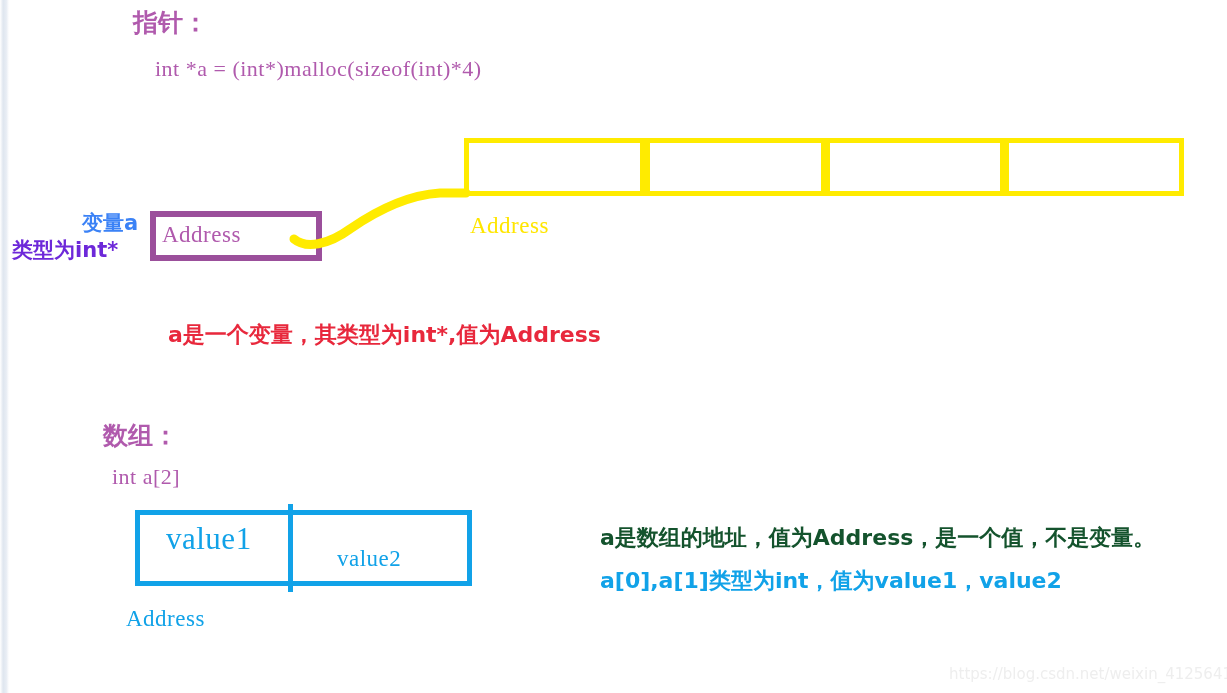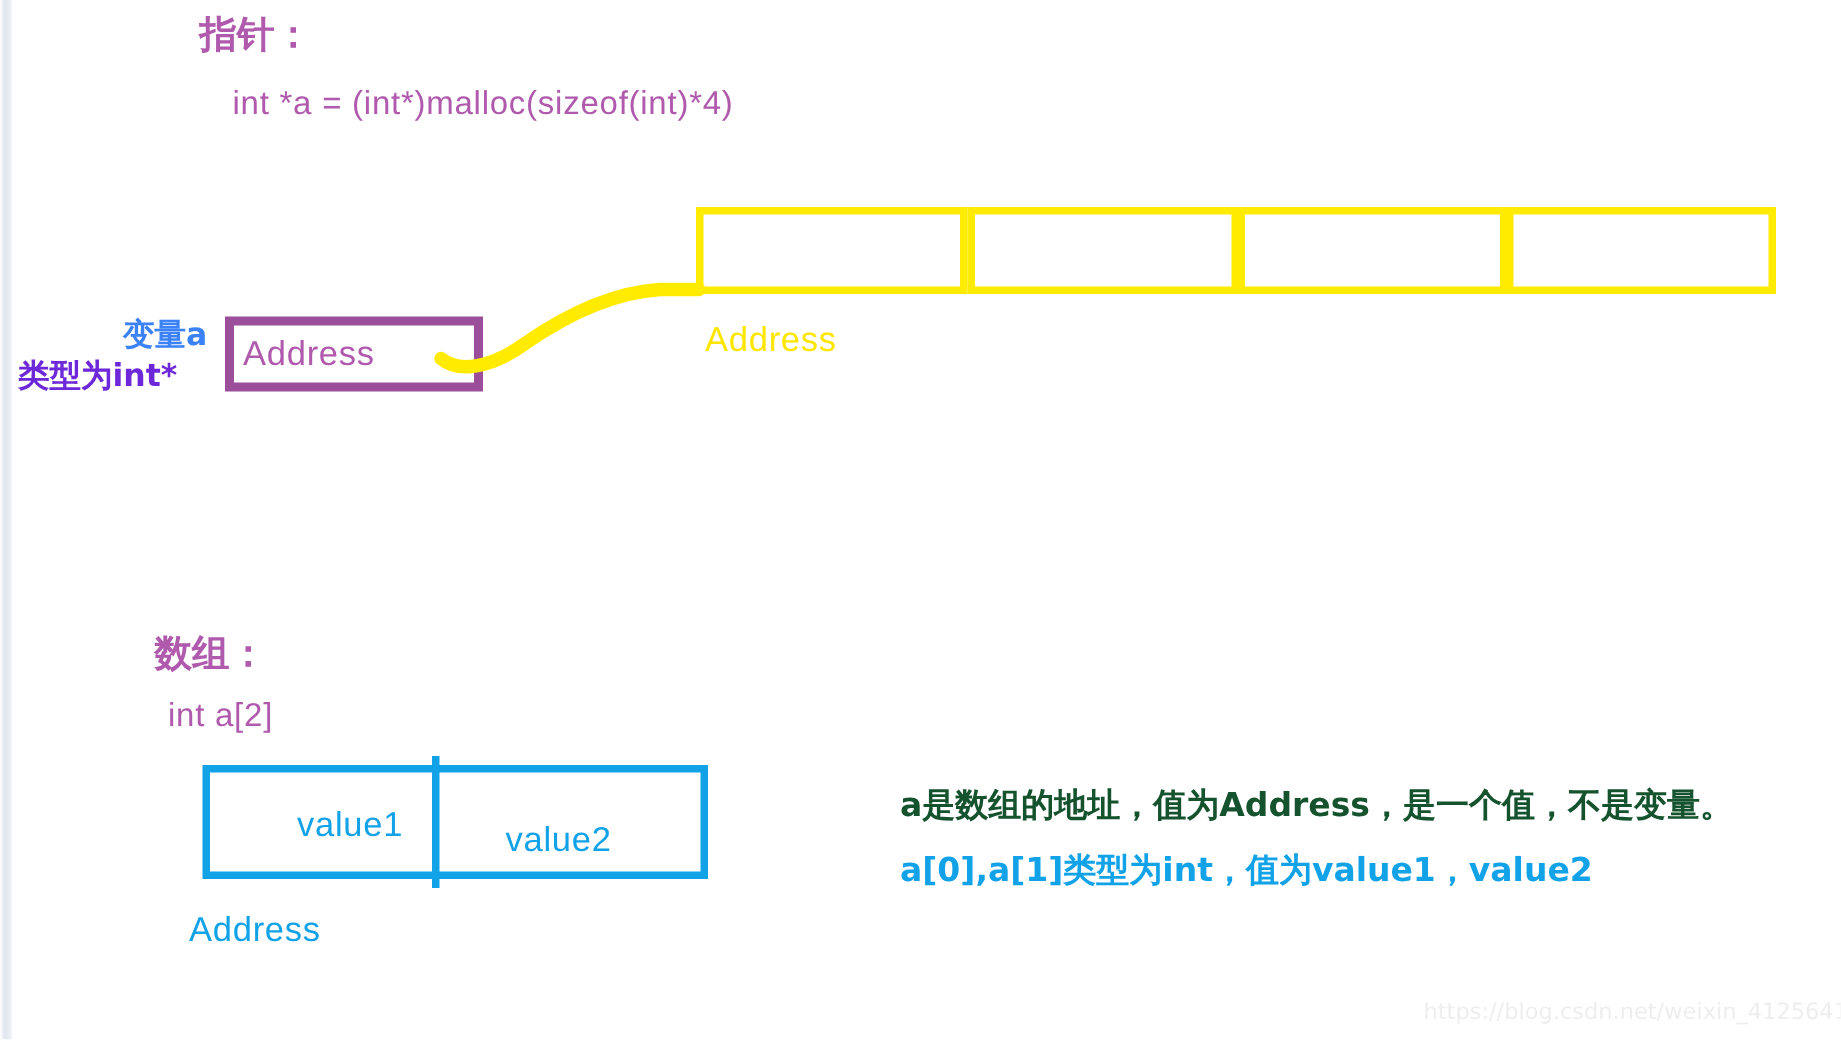--- a/index.html
+++ b/index.html
@@ -39,21 +39,21 @@
 
   
   .purple {
     color: #b05aad;
   }
   .cjk {
     font-family: "DejaVu Sans", sans-serif;
     font-weight: 700;
   }
   .mono {
-    font-family: Liberation Sans, sans-serif;
+    font-family: Liberation Serif, serif;
   }
 
   #pointer-heading {
     left: 133px;
     top: 9px;
     font-size: 25px;
   }
   #pointer-code {
     left: 155px;
     top: 56px;
@@ -160,25 +160,24 @@
   #array-divider {
     position: absolute;
     left: 288px;
     top: 504px;
     width: 5px;
     height: 88px;
     background: #11a2e8;
   }
   #array-cell-0-value {
     left: 166px;
-    top: 536px;
-    font-size: 23px;
-    color: #11a2e8;
-    letter-spacing: 0.5px;
-    margin-left: 32px;
+    top: 521px;
+    font-size: 31px;
+    color: #11a2e8;
+    letter-spacing: 0.5px;
   }
   #array-cell-1-value {
     left: 337px;
     top: 546px;
     font-size: 23px;
     color: #11a2e8;
     letter-spacing: 0.5px;
   }
   #array-address-label {
     left: 126px;
@@ -232,20 +231,21 @@
   <div class="heap-block" id="heap-block-1"></div>
   <div class="heap-block" id="heap-block-2"></div>
   <div class="heap-block" id="heap-block-3"></div>
 
   <div class="txt mono" id="heap-address-label">Address</div>
 
   <svg id="pointer-arrow" viewBox="0 0 210 135" width="210" height="135" xmlns="http://www.w3.org/2000/svg">
     <path d="M 14 114 C 26 124, 48 120, 70 104 C 96 86, 128 70, 160 68 L 186 68" stroke="#ffeb00" stroke-width="9" fill="none" stroke-linecap="round" stroke-linejoin="round"></path>
   </svg>
 
+  <div class="txt cjk" id="pointer-note">a是一个变量，其类型为int*,值为Address</div>
 
   <div class="txt cjk purple" id="array-heading">数组：</div>
 
   <div class="txt mono purple" id="array-code">int a[2]</div>
 
   <div id="array-box"></div>
   <div id="array-divider"></div>
 
   <div class="txt mono" id="array-cell-0-value">value1</div>
   <div class="txt mono" id="array-cell-1-value">value2</div>

